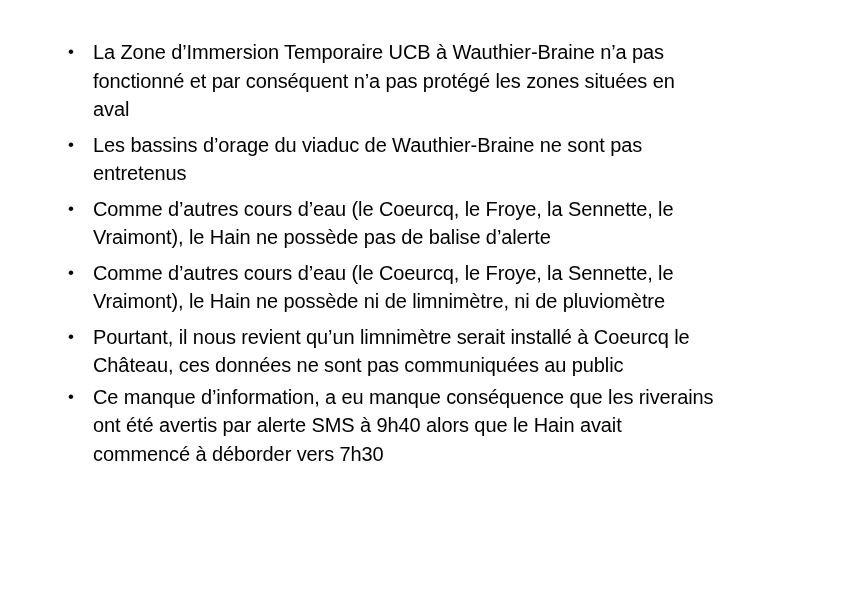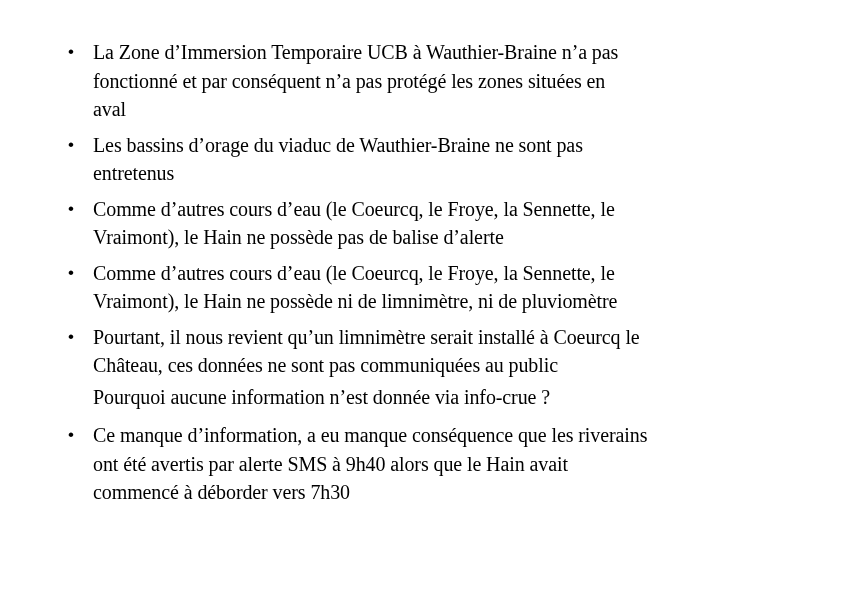--- a/index.html
+++ b/index.html
@@ -32,21 +32,20 @@
   }
   .para .bullet {
     flex: 0 0 25px;
     width: 25px;
     font-size: 17px;
     line-height: 28.5px;
   }
   .para .text {
     flex: 1 1 auto;
     white-space: pre-line;
-    font-family: Liberation Serif, serif;
   }
   
   .para.tight-after { margin-bottom: 3px; }
   .para.continuation { margin-bottom: 10px; }
 </style>
 </head>
 <body>
 
 <div class="slide">
   <div class="content">
@@ -75,24 +74,20 @@
       <div class="text">Comme d’autres cours d’eau (le Coeurcq, le Froye, la Sennette, le
 Vraimont), le Hain ne possède ni de limnimètre, ni de pluviomètre</div>
     </div>
 
     <div class="para tight-after">
       <span class="bullet">•</span>
       <div class="text">Pourtant, il nous revient qu’un limnimètre serait installé à Coeurcq le
 Château, ces données ne sont pas communiquées au public</div>
     </div>
 
-    <div class="para continuation">
-      <span class="bullet"></span>
-      <div class="text">Pourquoi aucune information n’est donnée via info-crue ?</div>
-    </div>
 
     <div class="para">
       <span class="bullet">•</span>
       <div class="text">Ce manque d’information, a eu manque conséquence que les riverains
 ont été avertis par alerte SMS à 9h40 alors que le Hain avait
 commencé à déborder vers 7h30</div>
     </div>
 
   </div>
 </div>

